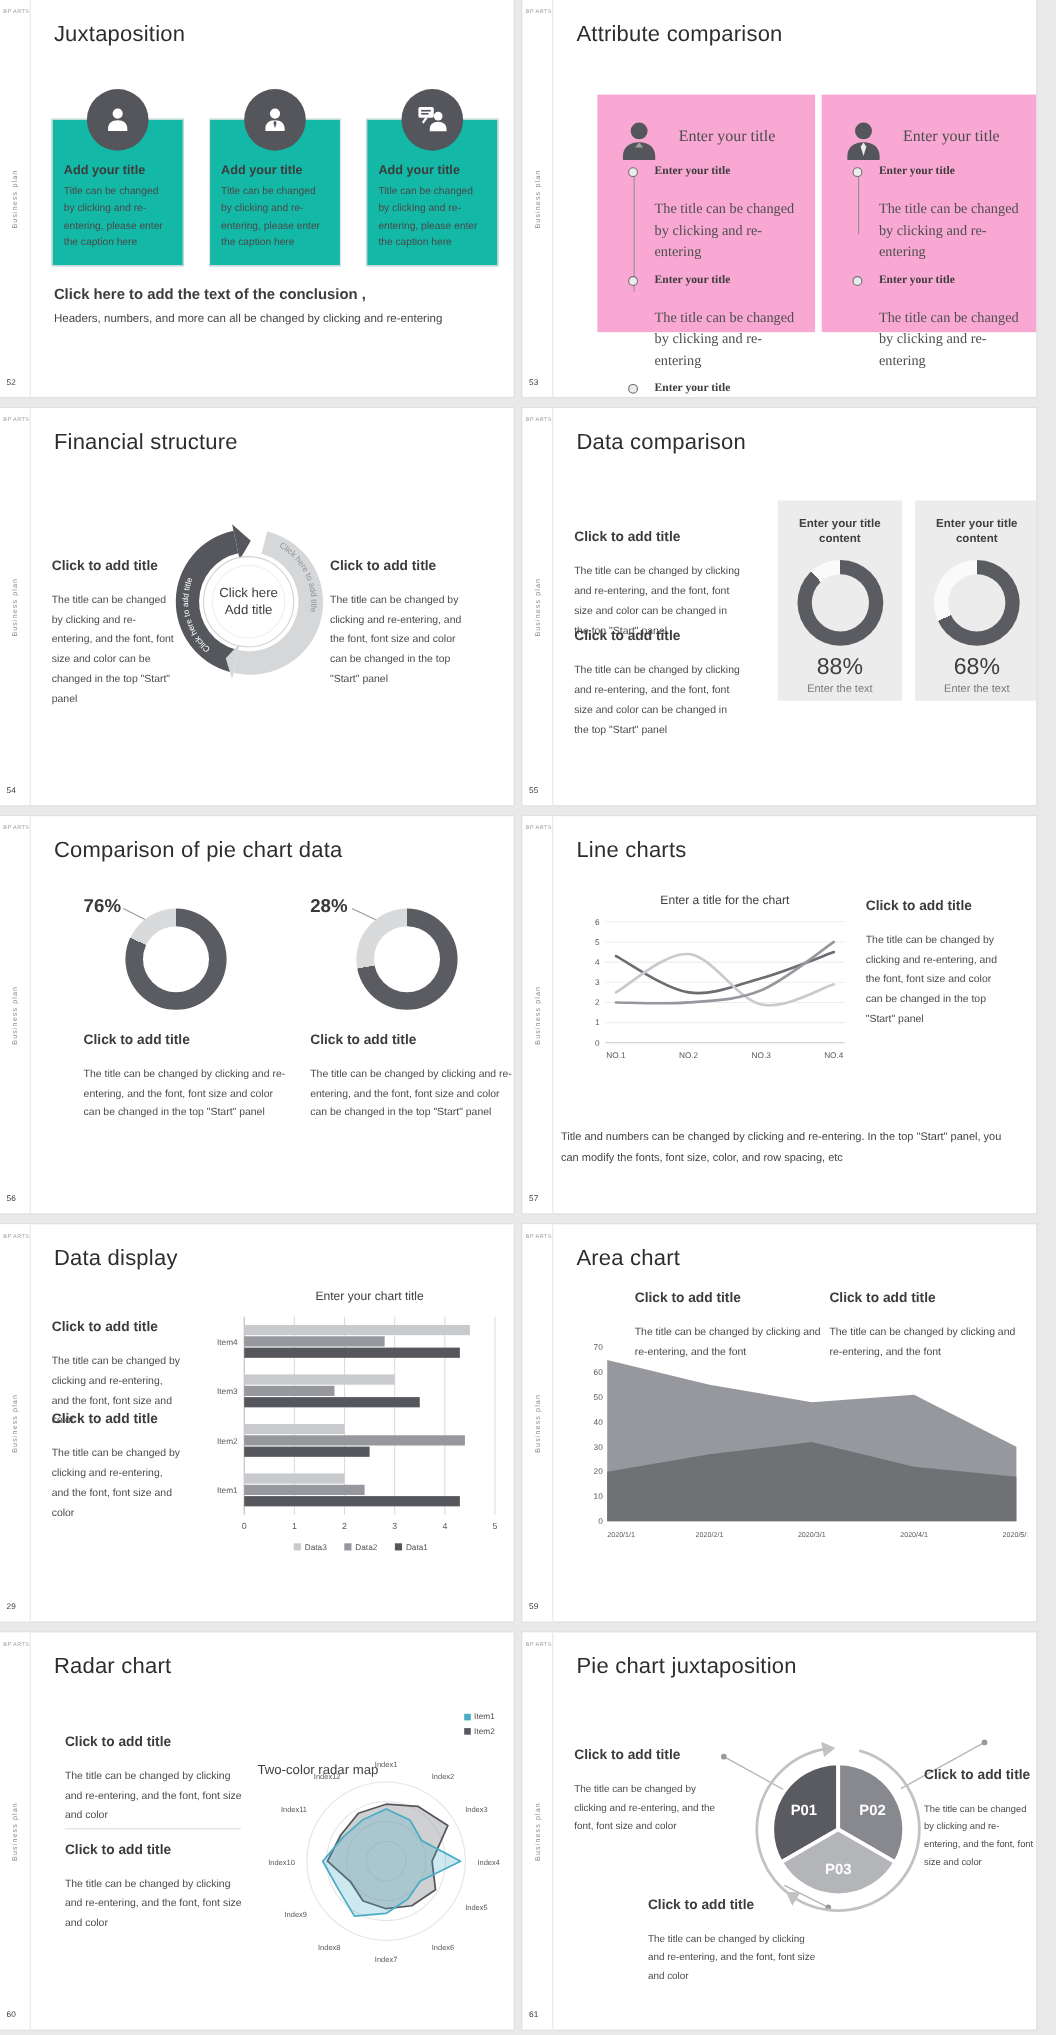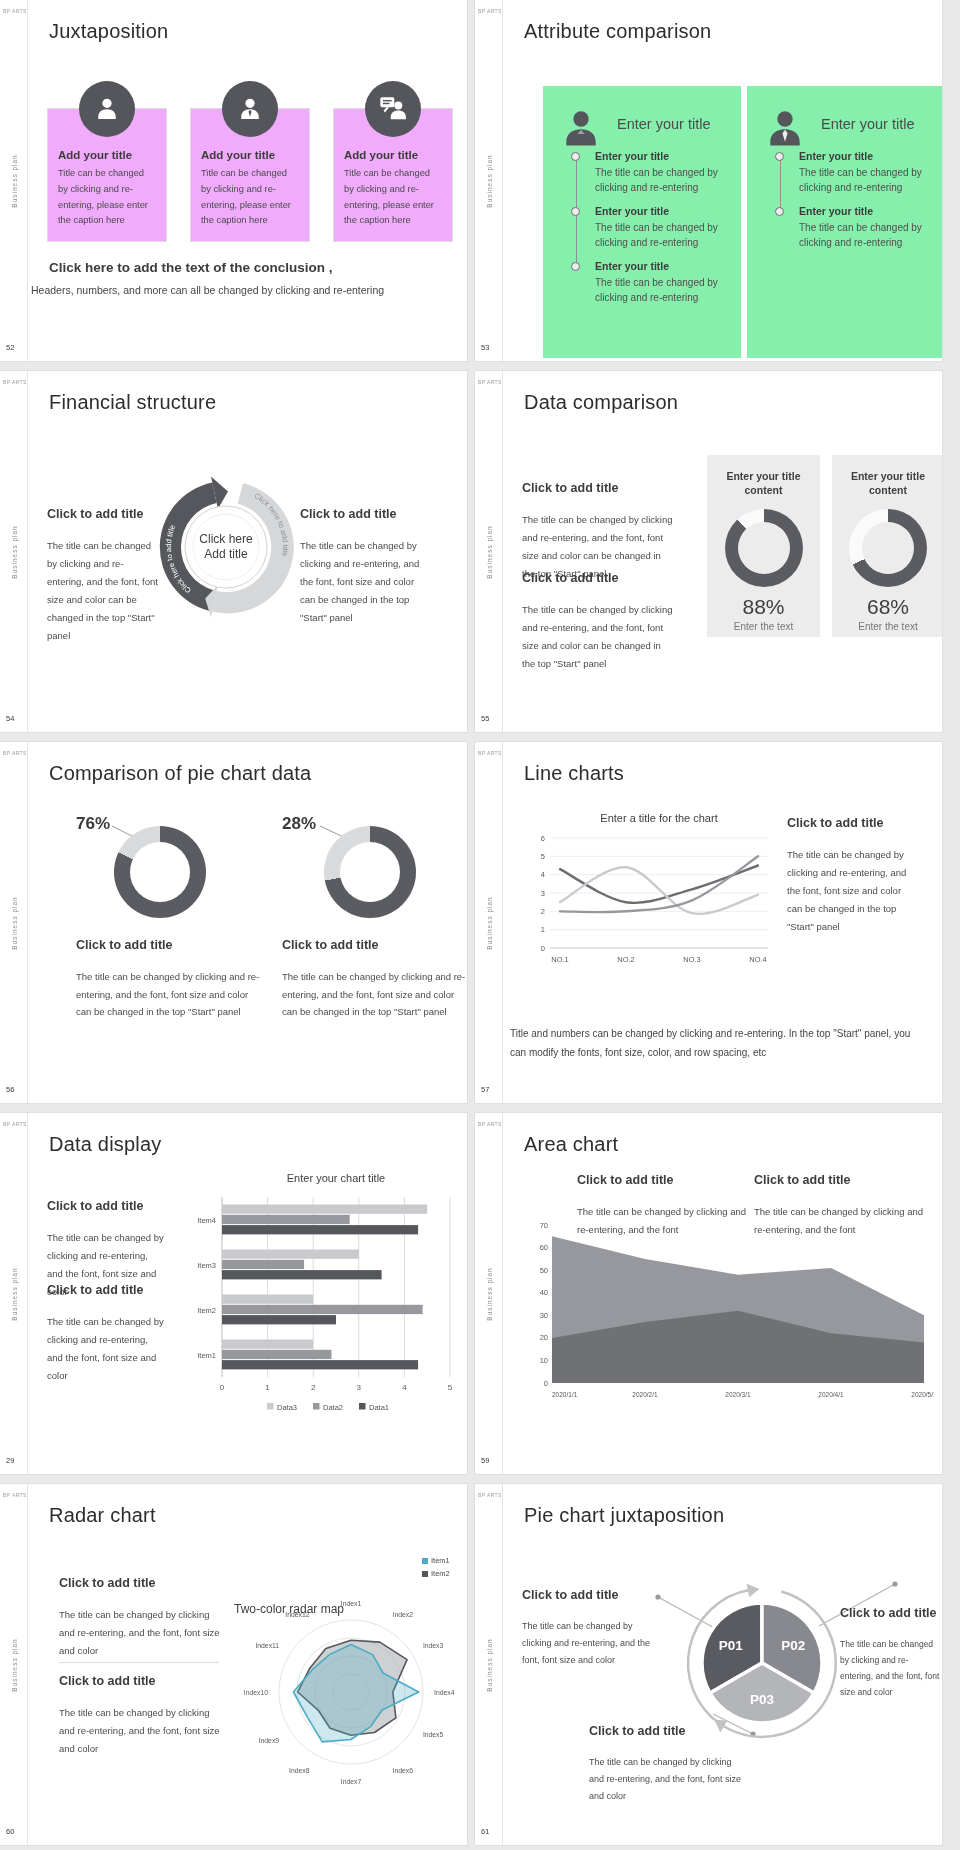--- a/index.html
+++ b/index.html
@@ -10,37 +10,37 @@
   .logo{position:absolute;top:8px;left:3px;font-size:5px;color:#9a9a9a;letter-spacing:.4px;white-space:nowrap;}
   .vlabel{position:absolute;top:50%;left:50%;transform:translate(-50%,-50%) rotate(180deg);writing-mode:vertical-rl;font-size:6.5px;color:#8c8c8c;letter-spacing:1px;white-space:nowrap;}
   .pagenum{position:absolute;bottom:9px;left:6px;font-size:7.5px;font-weight:normal;color:#3a3a3a;}
   .content{position:absolute;left:28px;top:0;width:439px;height:361px;}
   .stitle{position:absolute;top:20px;left:21px;margin:0;font-size:20px;font-weight:300;color:#2d2d2d;letter-spacing:.2px;}
   .abs{position:absolute;}
   .blk-h{font-size:12.5px;font-weight:bold;color:#3c3c3c;}
   .blk-p{font-size:9.5px;color:#4b4b4b;line-height:1.9;margin-top:16px;}
   svg text{font-family:"Liberation Sans",sans-serif;}
   
-  .card{position:absolute;top:108px;width:118px;height:132px;border:1px solid #ddd;background:#f0abfc;}
+  .card{position:absolute;top:108px;width:118px;height:132px;border:1px solid #ddd;background:#14b8a6;}
   .card-icon{position:absolute;top:-28px;left:50%;transform:translateX(-50%);width:56px;height:56px;border-radius:50%;background:#54565b;display:flex;align-items:center;justify-content:center;}
   .card-title{margin-top:40px;padding:0 10px;font-size:11.5px;font-weight:bold;color:#3c3c3c;}
   .card-cap{padding:5px 10px 0 10px;font-size:9.3px;color:#4a4a4a;line-height:1.7;}
   .concl-h{position:absolute;top:260px;left:21px;font-size:13.5px;font-weight:bold;color:#3c3c3c;}
-  .concl-p{position:absolute;top:284px;left:3px;font-size:10.5px;color:#454545;}
-  
-  .p53{position:absolute;top:86px;height:272px;background:#86efac;}
+  .concl-p{position:absolute;top:284px;left:21px;font-size:10.5px;color:#454545;}
+  
+  .p53{position:absolute;top:86px;height:216px;background:#f9a8d4;font-family:Liberation Serif, serif;}
   .p53 .picon{position:absolute;top:20px;left:16px;width:46px;height:50px;}
   .p53 .phead{position:absolute;top:30px;left:74px;font-size:14.5px;font-weight:300;color:#4b4b4b;}
   .p53 .items{position:absolute;left:28px;top:64px;width:152px;}
   .rail{position:absolute;left:4.5px;top:7px;width:1px;background:#8f9196;}
   .rail-3{height:108px;}.rail-2{height:56px;}
   .titem{position:relative;padding-left:24px;margin-bottom:10px;min-height:40px;}
   .titem::before{content:"";position:absolute;left:0;top:2px;width:7px;height:7px;border:1.5px solid #6d6f76;border-radius:50%;background:#ececec;}
   .ti-t{font-size:10.5px;font-weight:bold;color:#3c3c3c;}
-  .ti-c{font-size:10px;color:#4e4e4e;line-height:1.5;margin-top:3px;}
+  .ti-c{font-size:13px;color:#4e4e4e;line-height:1.5;margin-top:19px;}
   
   .p55{position:absolute;top:84px;height:182px;background:#ececec;text-align:center;}
   .p55 .phead{padding-top:14px;font-size:10.5px;font-weight:bold;color:#3f3f3f;line-height:1.35;}
   .donut{position:relative;border-radius:50%;}
   .donut::after{content:"";position:absolute;border-radius:50%;}
   .donut55{width:78px;height:78px;margin:12px auto 0 auto;}
   .donut55::after{inset:13px;background:#ececec;}
   .pval{font-size:21px;color:#3e3e3e;margin-top:8px;}
   .pcap{font-size:10px;color:#777;margin-top:2px;}
   

